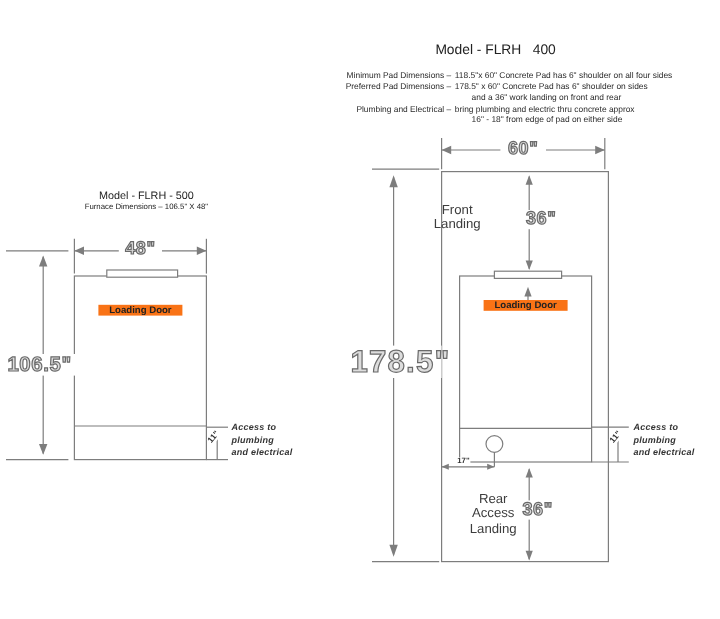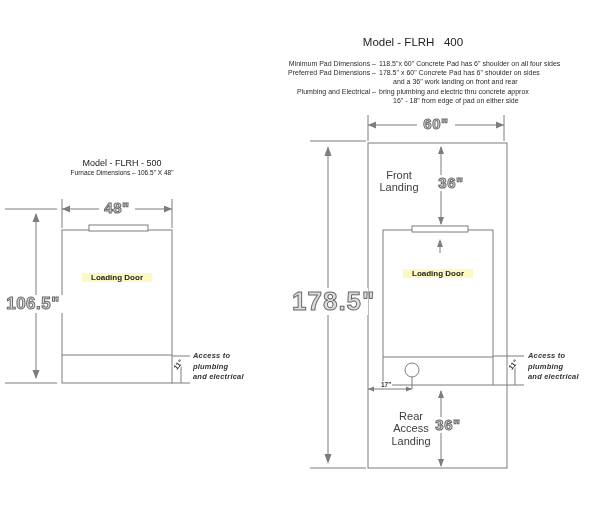--- a/index.html
+++ b/index.html
@@ -25,21 +25,21 @@
     color:#ddd;-webkit-text-stroke:1px #6a6a6a;font-weight:bold;
     background:#fff;text-align:center;letter-spacing:0.5px;line-height:1.05;
   }
   .dim-sm{font-size:15px;}
   .dim-md{font-size:17px;}
   .dim-lg{font-size:26px;letter-spacing:1px;}
 
   .left-title{left:40px;top:158px;width:164px;text-align:center;font-size:9px;color:#222;}
   .left-subtitle{left:40px;top:169px;width:164px;text-align:center;font-size:6.5px;color:#222;}
 
-  .loading-door{font-size:8px;font-weight:bold;color:#222;text-align:center;background:#fef9c3;margin-top:19px;}
+  .loading-door{font-size:8px;font-weight:bold;color:#222;text-align:center;background:#f97316;}
   .landing-txt{font-size:11px;color:#3d3d3d;text-align:center;line-height:1.12;}
 
   .access-note{font-size:7.5px;font-weight:bold;color:#333;line-height:10.5px;letter-spacing:0.2px;font-style:italic;}
   .tiny-dim{font-size:7px;font-weight:bold;color:#333;background:#fff;}
   .rot{transform:rotate(-50deg);}
 </style>
 </head>
 <body>
 
 <div class="canvas">
@@ -145,21 +145,21 @@
   <div class="lbl loading-door" style="left:82px;top:254px;width:70px;">Loading Door</div>
 
   <div class="lbl tiny-dim rot" style="left:173px;top:361px;">11"</div>
   <div class="lbl access-note pre" style="left:193px;top:351px;width:74px;">Access to
 plumbing
 and electrical</div>
 
   <div class="lbl dim-outline dim-sm" style="left:417px;top:116px;width:38px;">60"</div>
   <div class="lbl dim-outline dim-lg" style="left:292px;top:288px;width:76px;">178.5"</div>
 
-  <div class="lbl landing-txt pre" style="left:370px;top:169px;width:58px;">Front
+  <div class="lbl landing-txt pre" style="left:352px;top:169px;width:58px;">Front
 Landing</div>
   <div class="lbl dim-outline dim-sm" style="left:436px;top:175px;width:30px;">36"</div>
 
   <div class="lbl loading-door" style="left:403px;top:250px;width:70px;">Loading Door</div>
 
   <div class="lbl tiny-dim" style="left:380px;top:381px;font-size:6.5px;padding:0 1px;">17"</div>
 
   <div class="lbl landing-txt pre" style="left:380px;top:410px;width:62px;">Rear
 Access
 Landing</div>

